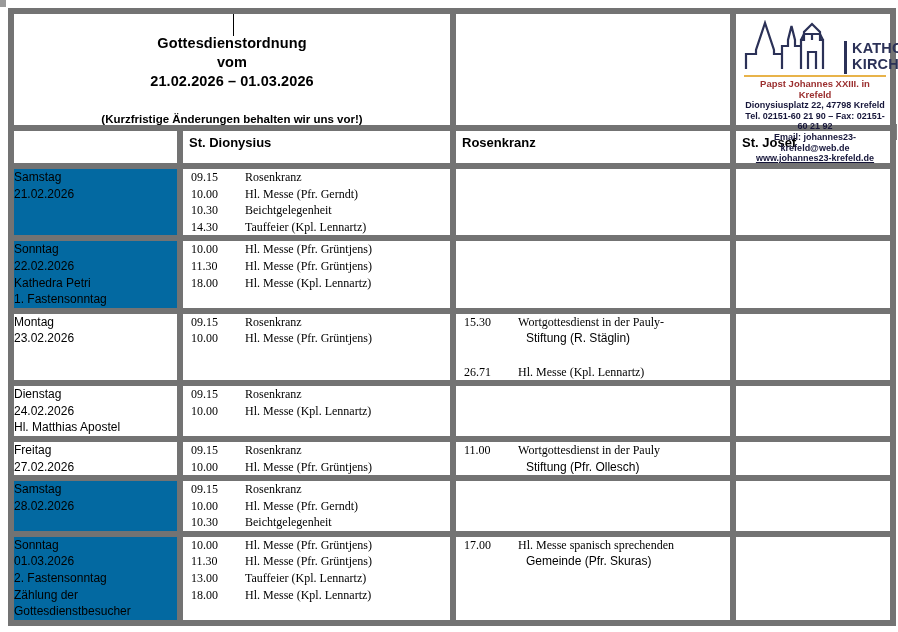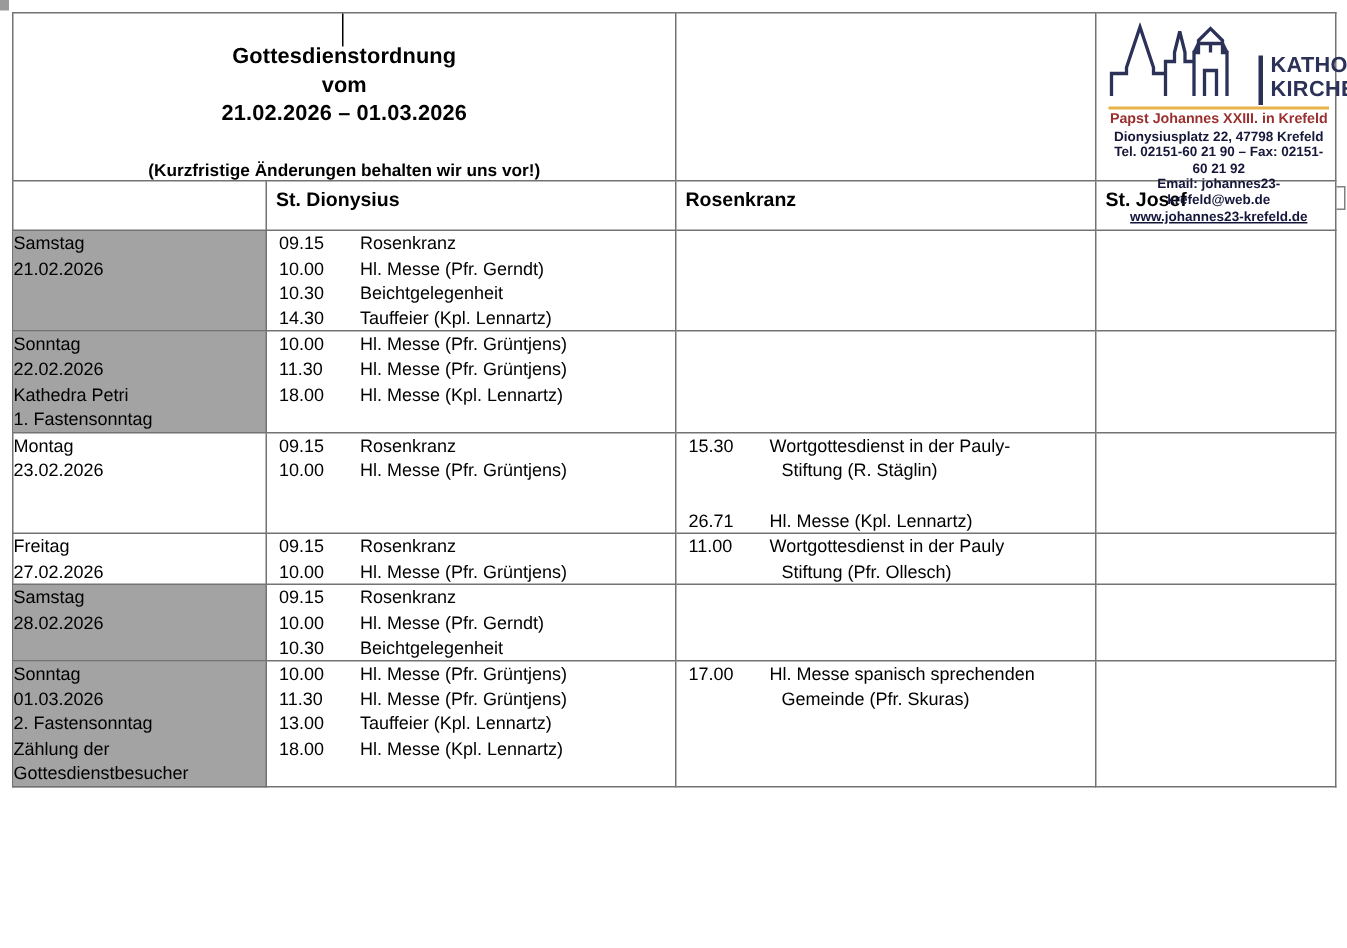--- a/index.html
+++ b/index.html
@@ -39,21 +39,21 @@
 
   .sheet {
     position: absolute;
     left: 8px;
     top: 8px;
     width: 882px;
     border-collapse: collapse;
     table-layout: fixed;
   }
   .sheet td {
-    border: 1px solid #737373;
+    border: 6px solid #737373;
     vertical-align: top;
     padding: 0;
     background: #ffffff;
   }
 
   
   .hdr-row td { height: 110px; }
 
   .title-cell {
     position: relative;
@@ -128,28 +128,28 @@
     font-weight: bold;
     padding: 4px 0 0 6px;
   }
 
   
   .daycell {
     font-size: 12px;
     line-height: 16.6px;
     padding: 5px 4px 4px 6px;
   }
-  .daycell.shaded { background: #a3a3a3; }
+  .daycell.shaded { background: #0369a1; }
 
   .svc {
     font-size: 12px;
     line-height: 16.6px;
     padding: 5px 4px 4px 0;
   }
-  .svc-line { display: flex; }
+  .svc-line { display: flex; font-family: Liberation Serif, serif; }
   .svc-time {
     flex: 0 0 62px;
     padding-left: 8px;
     box-sizing: border-box;
   }
   .svc-text { flex: 1 1 auto; }
   .svc-cont { padding-left: 70px; }
   .svc-gap { height: 16.6px; }
 </style>
 </head>
@@ -288,20 +288,39 @@
           <div class="svc-gap"></div>
           <div class="svc-line">
             <span class="svc-time">26.71</span>
             <span class="svc-text">Hl. Messe (Kpl. Lennartz)</span>
           </div>
         </td>
         <td class="svc"></td>
       </tr>
       <tr>
         <td class="daycell">
+          <div>Dienstag</div>
+          <div>24.02.2026</div>
+          <div>Hl. Matthias Apostel</div>
+        </td>
+        <td class="svc">
+          <div class="svc-line">
+            <span class="svc-time">09.15</span>
+            <span class="svc-text">Rosenkranz</span>
+          </div>
+          <div class="svc-line">
+            <span class="svc-time">10.00</span>
+            <span class="svc-text">Hl. Messe (Kpl. Lennartz)</span>
+          </div>
+        </td>
+        <td class="svc"></td>
+        <td class="svc"></td>
+      </tr>
+      <tr>
+        <td class="daycell">
           <div>Freitag</div>
           <div>27.02.2026</div>
         </td>
         <td class="svc">
           <div class="svc-line">
             <span class="svc-time">09.15</span>
             <span class="svc-text">Rosenkranz</span>
           </div>
           <div class="svc-line">
             <span class="svc-time">10.00</span>

